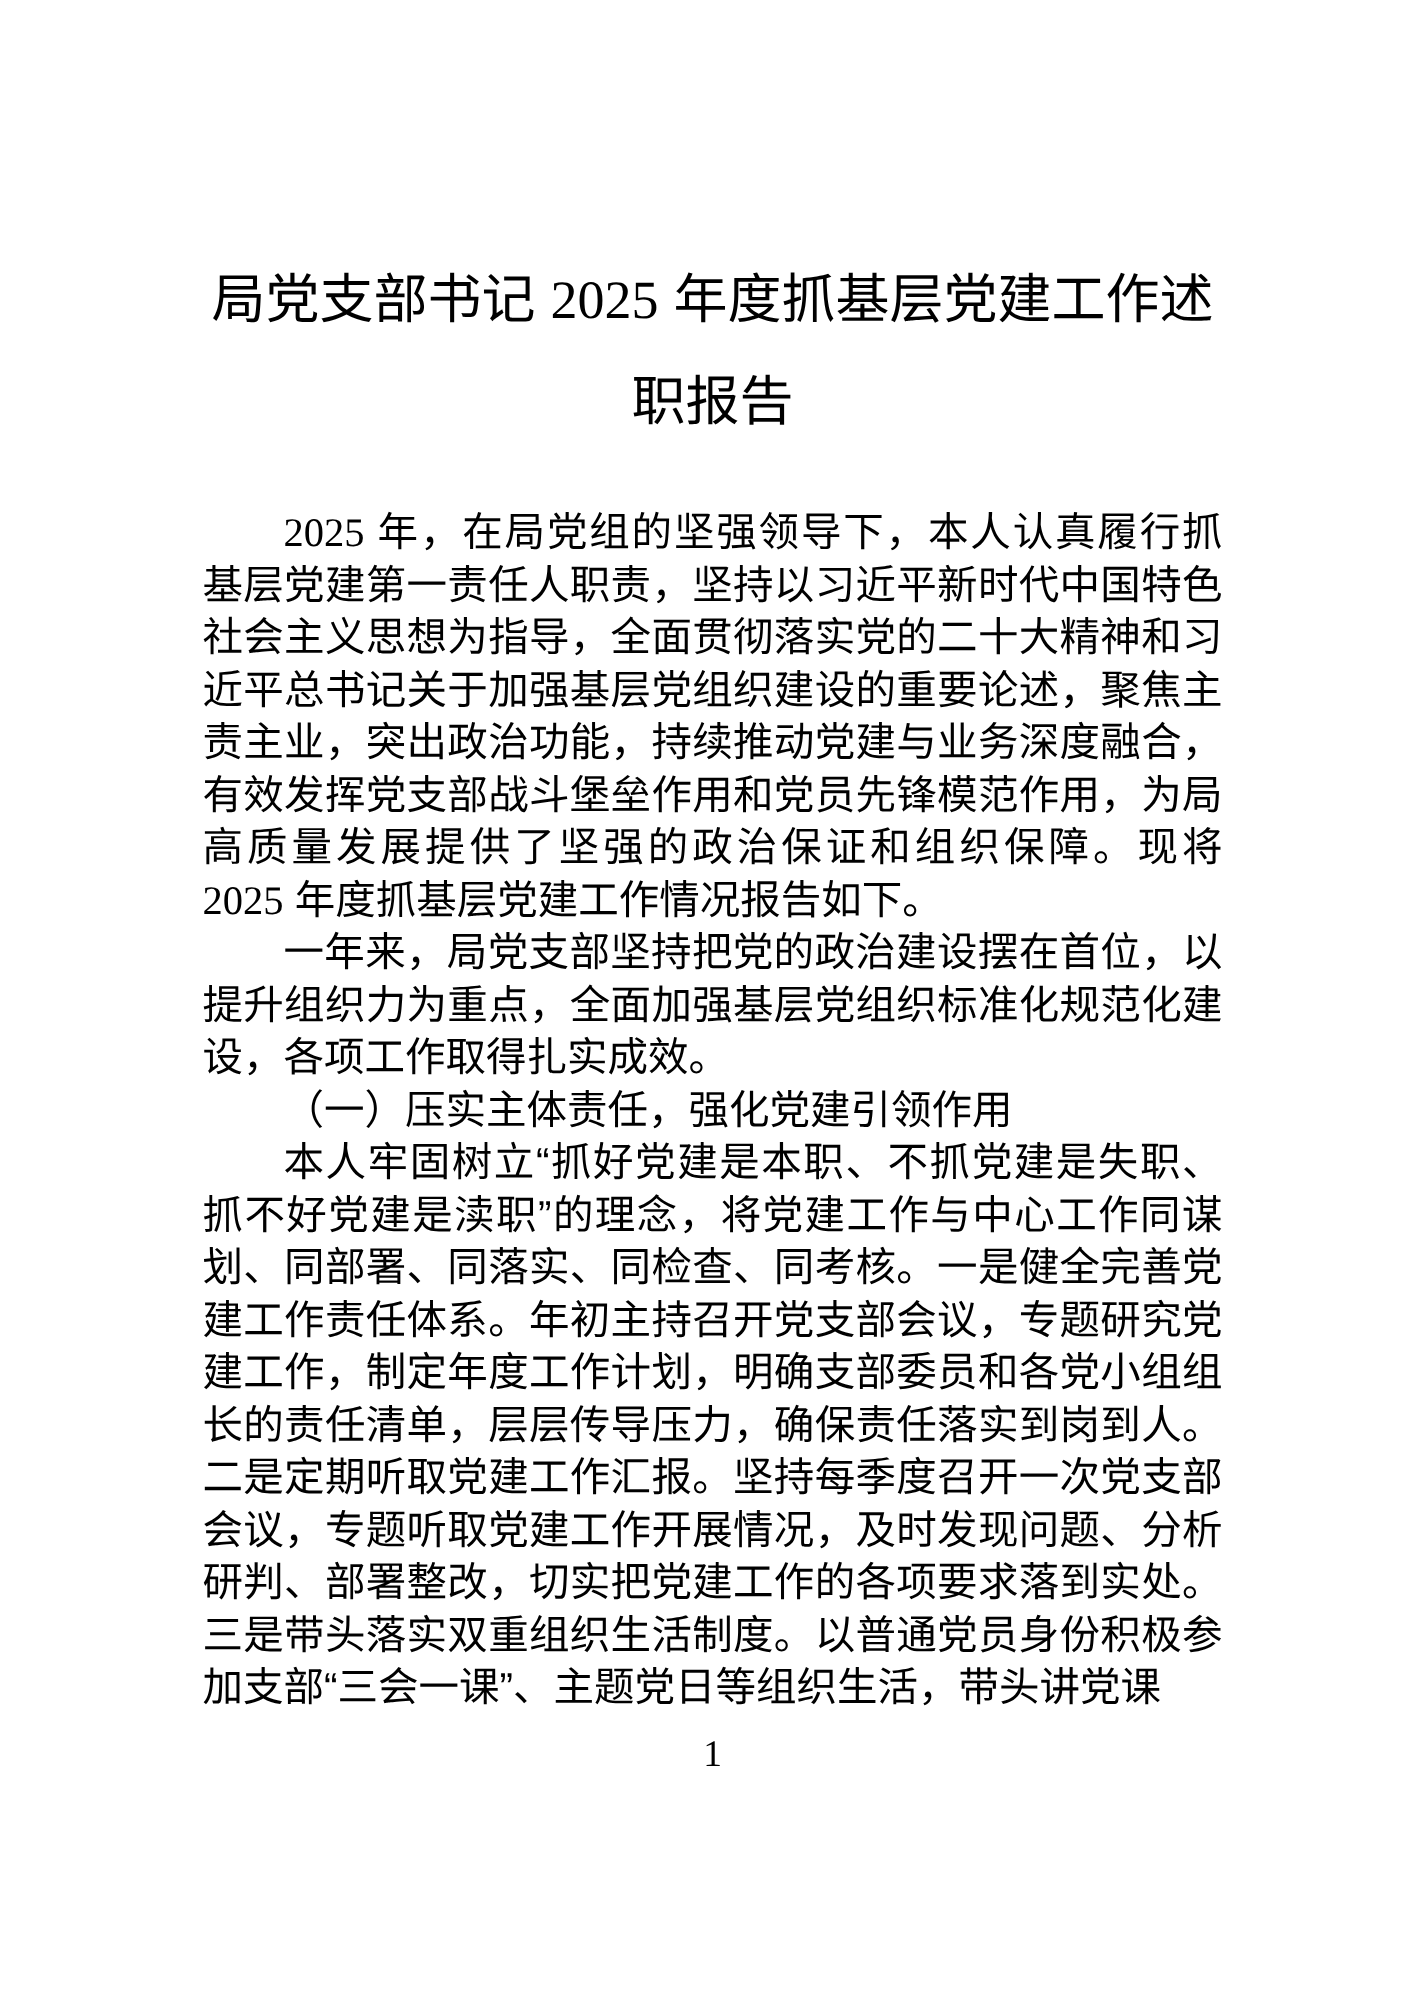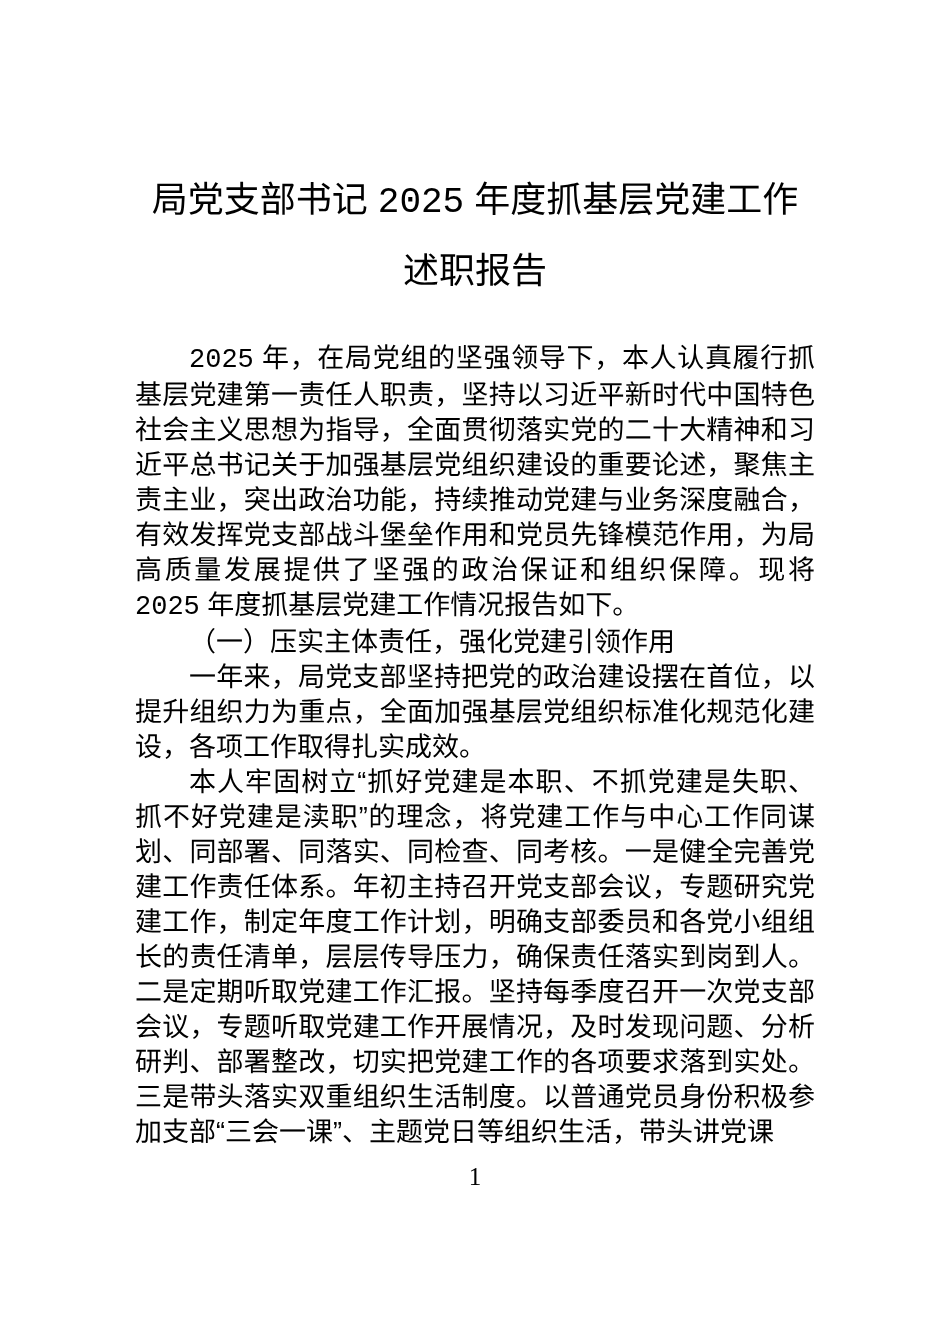--- a/index.html
+++ b/index.html
@@ -33,21 +33,21 @@
     text-justify: inter-ideograph;
     word-break: normal;
   }
   .para {
     margin: 0;
     padding: 0;
     text-indent: 2em;
   }
   
   .latin {
-    font-family: Liberation Mono, monospace;
+    font-family: Liberation Serif, serif;
   }
   .page-footer {
     margin-top: 12px;
     text-align: center;
   }
   .page-num {
     font-family: "Liberation Serif", serif;
     font-size: 25px;
     line-height: 30px;
     display: inline-block;
@@ -55,22 +55,22 @@
 </style>
 </head>
 <body>
 
 <div class="page">
 
   <h1 class="doc-title cjk-mixed">局党支部书记 <span class="latin">2025</span> 年度抓基层党建工作述职报告</h1>
 
   <main class="doc-body">
     <p class="para cjk-mixed"><span class="latin">2025</span> 年，在局党组的坚强领导下，本人认真履行抓基层党建第一责任人职责，坚持以习近平新时代中国特色社会主义思想为指导，全面贯彻落实党的二十大精神和习近平总书记关于加强基层党组织建设的重要论述，聚焦主责主业，突出政治功能，持续推动党建与业务深度融合，有效发挥党支部战斗堡垒作用和党员先锋模范作用，为局高质量发展提供了坚强的政治保证和组织保障。现将 <span class="latin">2025</span> 年度抓基层党建工作情况报告如下。</p>
+    <p class="para cjk-mixed">一年来，局党支部坚持把党的政治建设摆在首位，以提升组织力为重点，全面加强基层党组织标准化规范化建设，各项工作取得扎实成效。</p>
     <p class="para cjk-mixed">（一）压实主体责任，强化党建引领作用</p>
-    <p class="para cjk-mixed">一年来，局党支部坚持把党的政治建设摆在首位，以提升组织力为重点，全面加强基层党组织标准化规范化建设，各项工作取得扎实成效。</p>
     <p class="para cjk-mixed">本人牢固树立“抓好党建是本职、不抓党建是失职、抓不好党建是渎职”的理念，将党建工作与中心工作同谋划、同部署、同落实、同检查、同考核。一是健全完善党建工作责任体系。年初主持召开党支部会议，专题研究党建工作，制定年度工作计划，明确支部委员和各党小组组长的责任清单，层层传导压力，确保责任落实到岗到人。二是定期听取党建工作汇报。坚持每季度召开一次党支部会议，专题听取党建工作开展情况，及时发现问题、分析研判、部署整改，切实把党建工作的各项要求落到实处。三是带头落实双重组织生活制度。以普通党员身份积极参加支部“三会一课”、主题党日等组织生活，带头讲党课</p>
   </main>
 
   <div class="page-footer">
     <span class="page-num">1</span>
   </div>
 
 </div>
 
 </body></html>

